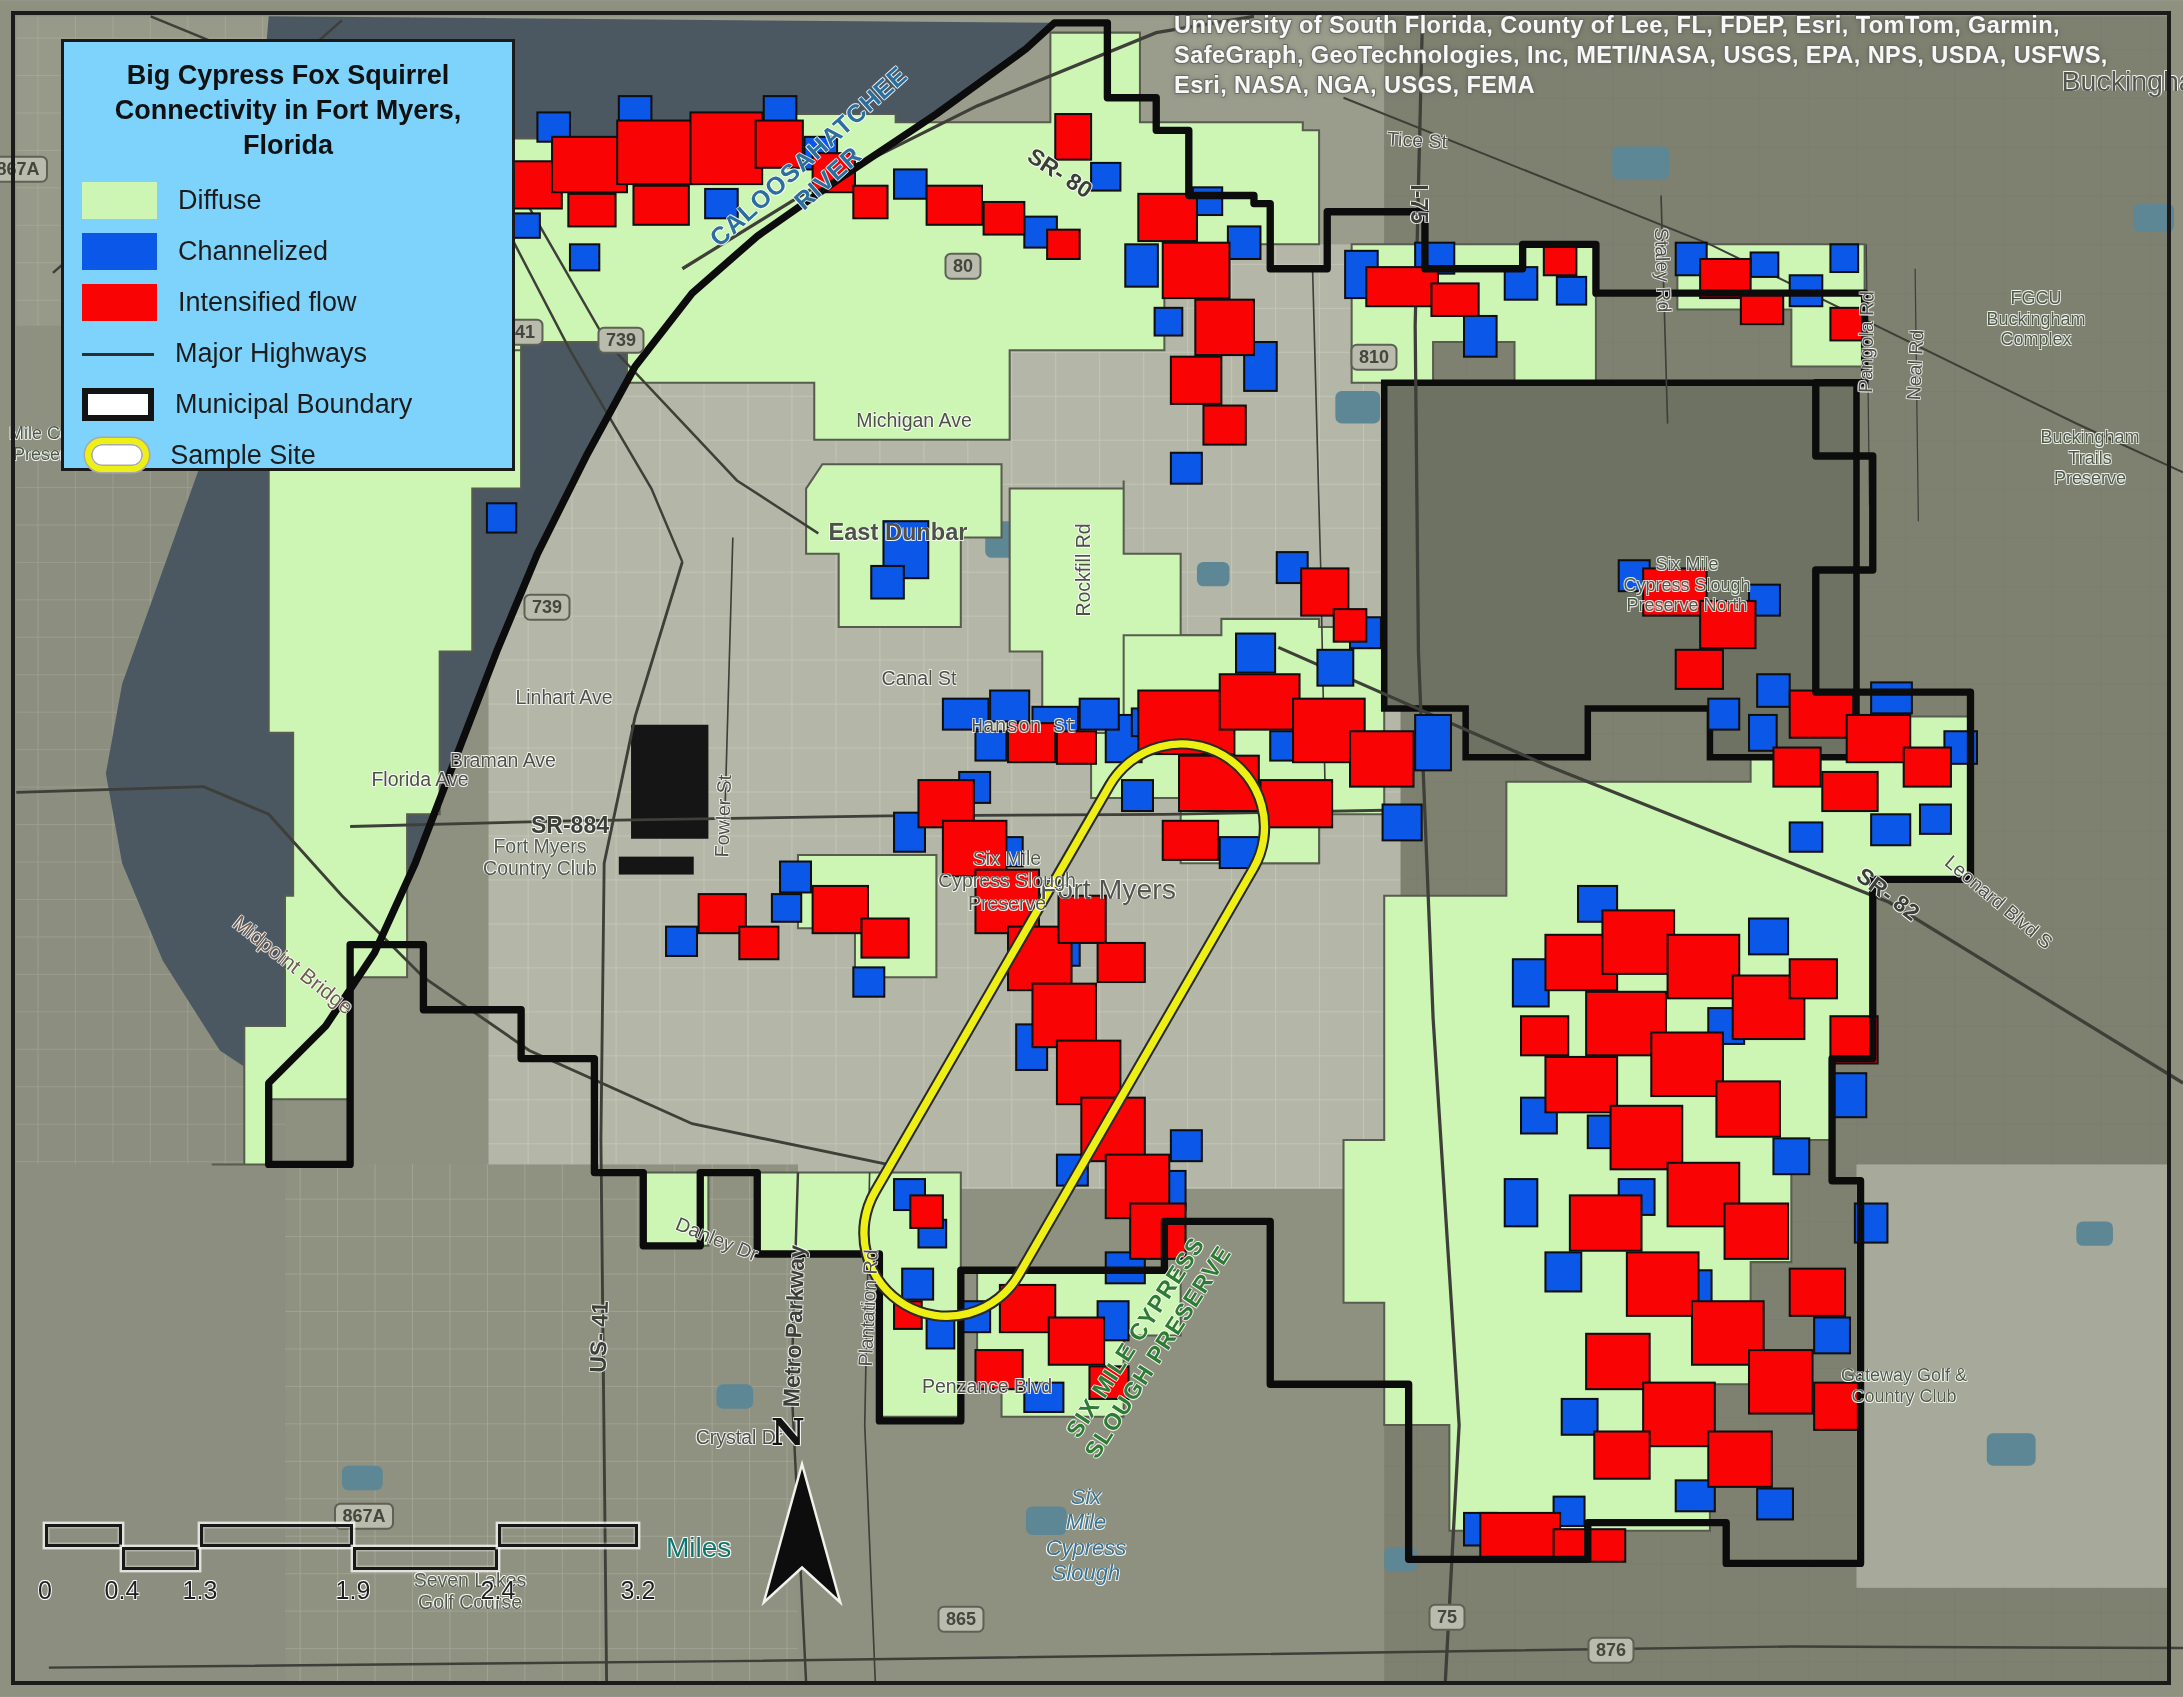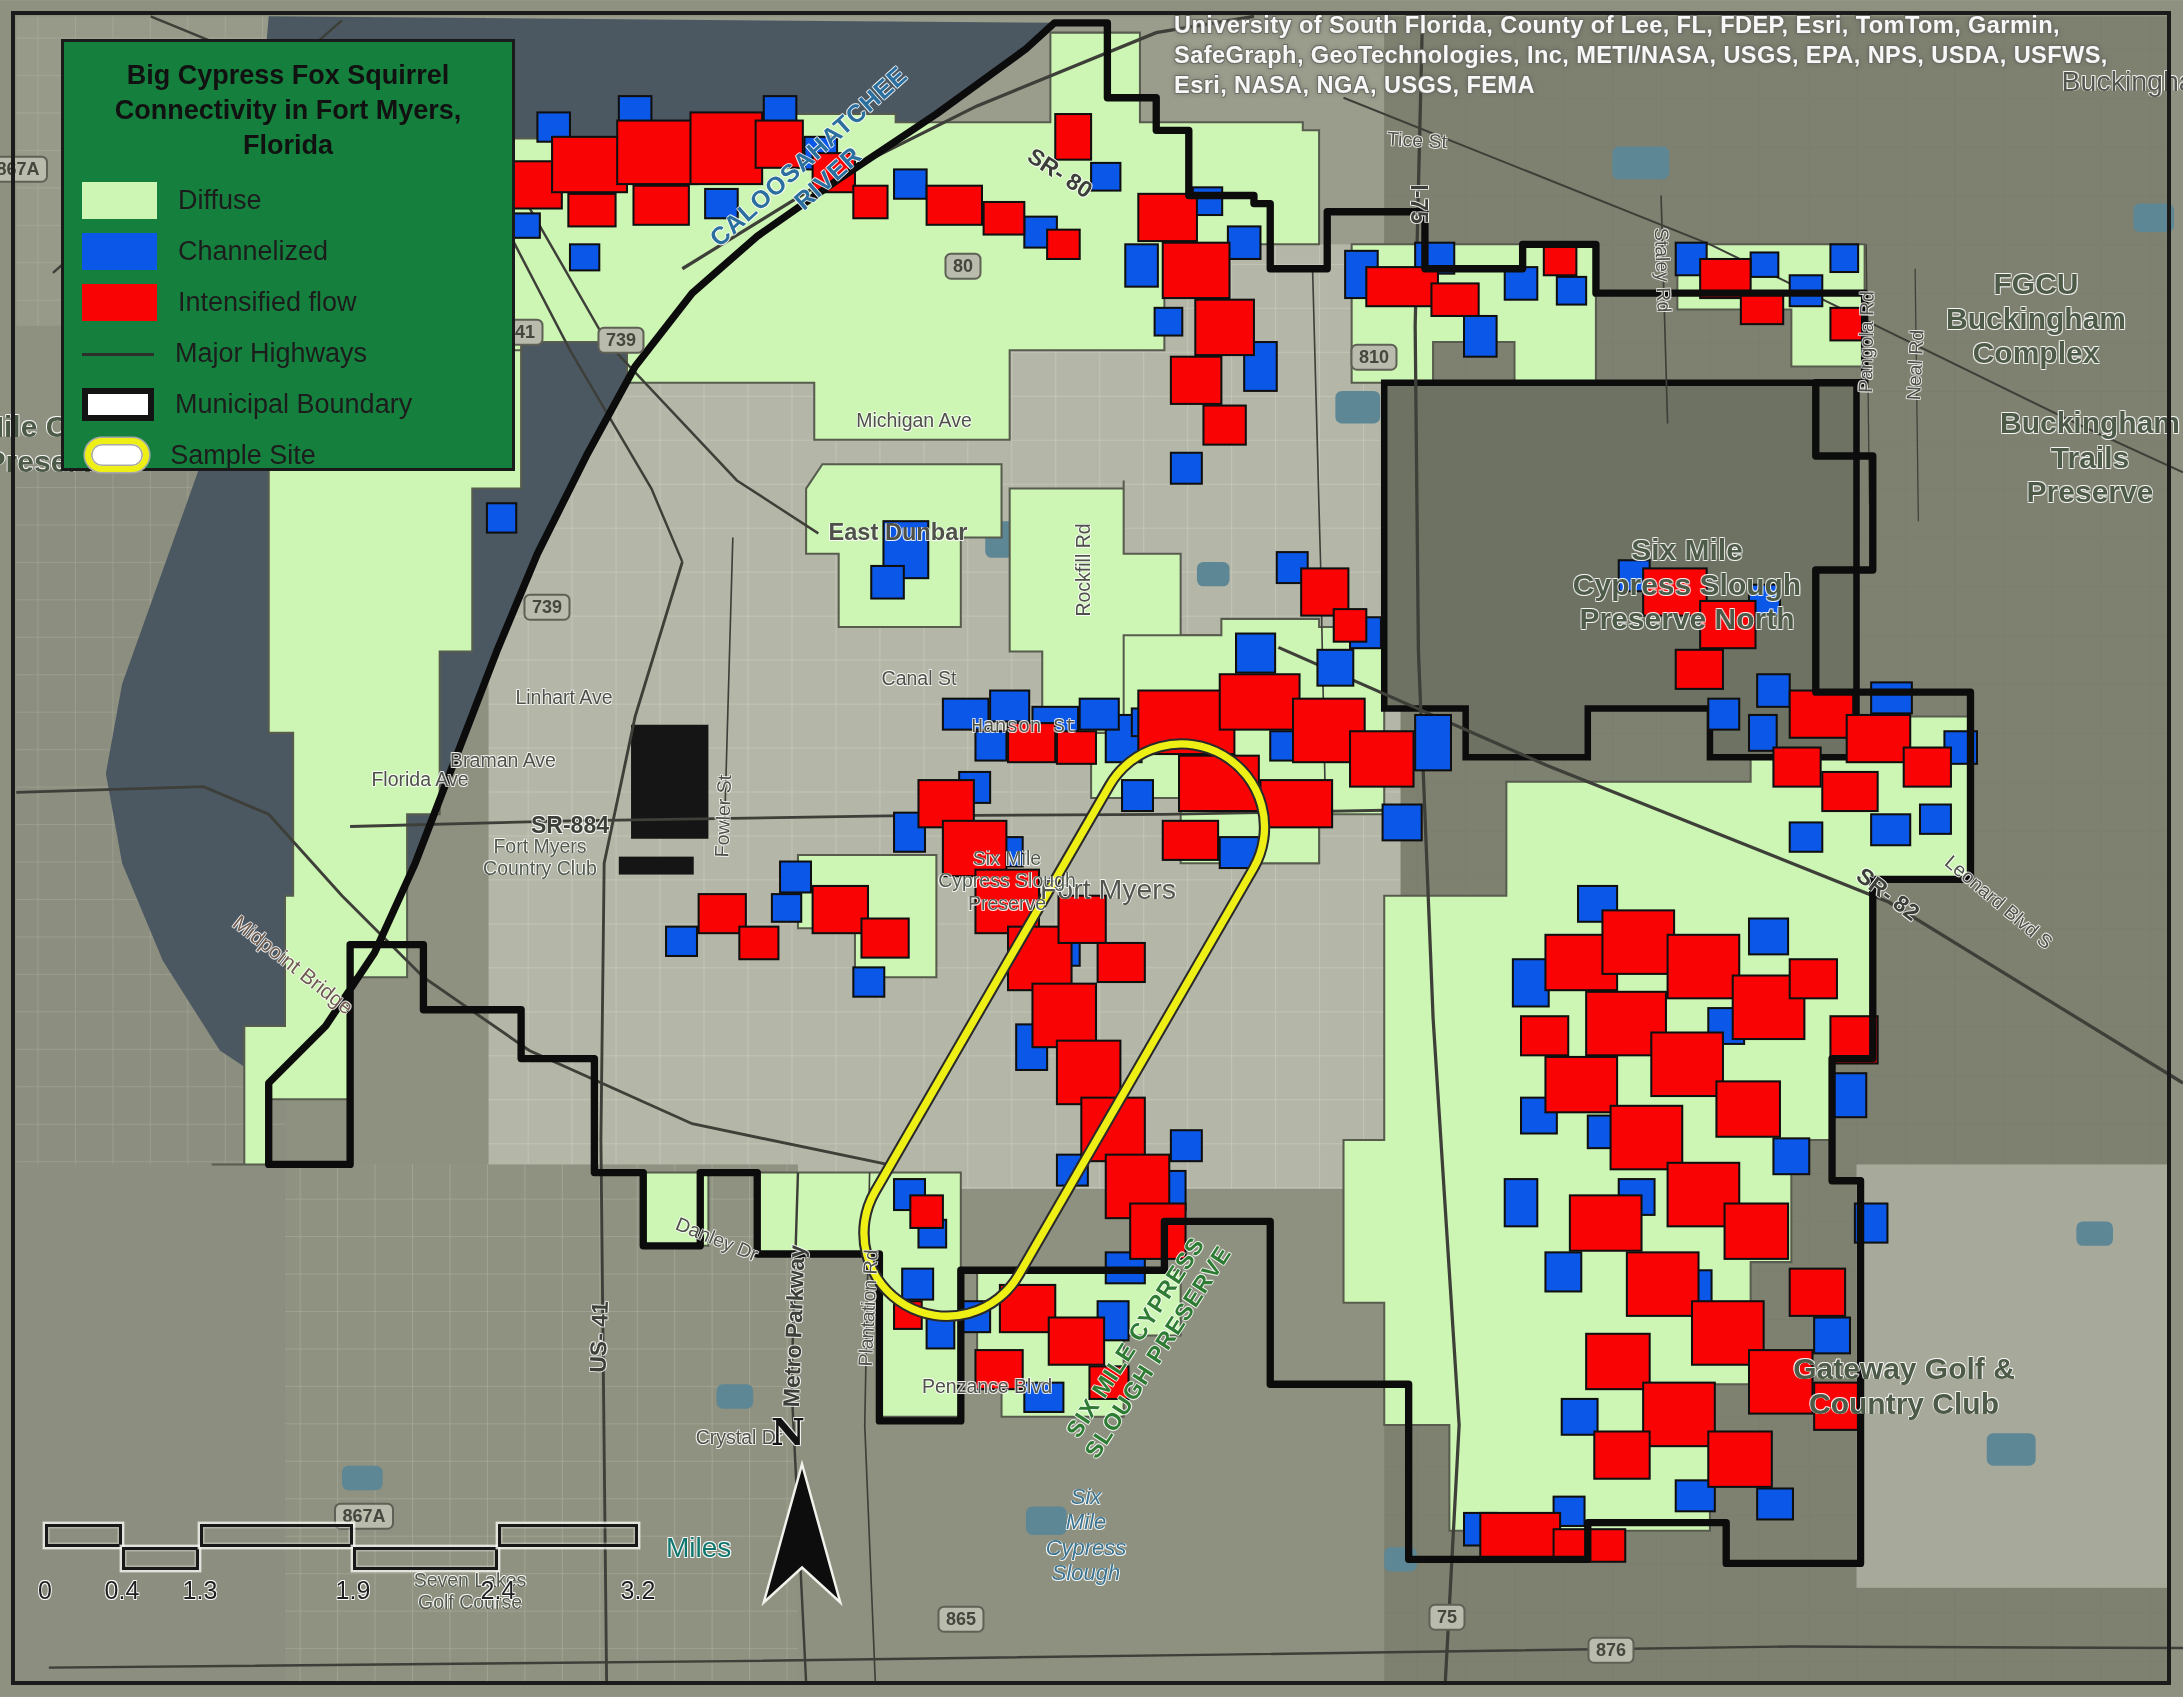--- a/index.html
+++ b/index.html
@@ -1,20 +1,20 @@
 <!DOCTYPE html>
 <html style="font-size:13px"><head>
 <meta charset="utf-8">
 <style>
   html,body{margin:0;padding:0;background:#ffffff;}
   #canvas{position:relative;width:2183px;height:1697px;background:#ffffff;overflow:hidden;
           font-family:"Liberation Sans",sans-serif;}
   #basemap{position:absolute;left:0;top:0;}
   
-  #legend{position:absolute;left:61px;top:39px;width:454px;height:432px;background:#15803d;
+  #legend{position:absolute;left:61px;top:39px;width:454px;height:432px;background:#7dd3fc;
           border:3.3px solid #1a1a1a;box-sizing:border-box;padding:13px 18px 8.1px 18px;z-index:30;}
   #legend-title{font-size:27px;font-weight:bold;color:#111;text-align:center;line-height:1.3;
           margin:3.3px 4.9px 11.4px 4.9px;}
   .legend-row{display:flex;align-items:center;height:51px;}
   .sw{width:75px;height:37px;flex:0 0 75px;box-sizing:border-box;}
   .sw-line{width:72px;height:0;flex:0 0 72px;border-top:3.3px solid #2e2e2a;margin-top:1.6px;}
   .sw-outline{width:72px;height:33px;flex:0 0 72px;background:#fff;border:6.5px solid #131313;box-sizing:border-box;}
   .sw-ellipse{width:64px;height:34px;flex:0 0 64px;border-radius:19.5px;box-sizing:border-box;
           border:6.5px solid #eef015;box-shadow:0 0 0 1.6px #a9a9a9, inset 0 0 0 1.6px #a9a9a9;background:#fff;margin-left:3.3px;}
   .legend-label{font-size:27px;color:#1c1c1c;margin-left:21px;}
@@ -31,21 +31,21 @@
   #sb-unit{position:absolute;left:621px;top:8.1px;font-size:28px;color:#0f766e;
           text-shadow:0.8px 0.8px 0 rgba(255,255,255,.9),-0.8px 0.8px 0 rgba(255,255,255,.9),0.8px -0.8px 0 rgba(255,255,255,.9),-0.8px -0.8px 0 rgba(255,255,255,.9);}
   
   .lbl{position:absolute;white-space:pre-line;text-align:center;pointer-events:none;z-index:20;line-height:1.15;}
   .halo{text-shadow:0.8px 0.8px 0 rgba(255,255,255,.75),-0.8px 0.8px 0 rgba(255,255,255,.75),
         0.8px -0.8px 0 rgba(255,255,255,.75),-0.8px -0.8px 0 rgba(255,255,255,.75);}
   .road{font-size:23px;font-weight:bold;color:#3c3f38;}
   .road-sm{font-size:19.5px;color:#4e5148;}
   .place{font-size:23.6px;color:#4e5149;}
   .place-lg{font-size:28.5px;color:#53564e;}
-  .pres{font-size:30px;color:#4d5a48;font-weight:bold;}
+  .pres{font-size:18px;color:#4d5a48;}
   .pres-sm{font-size:19.5px;color:#525a4e;}
   .green-lg{font-size:23.6px;font-weight:bold;color:#2e7c33;letter-spacing:0.8px;}
   .water-lg{font-size:25px;font-weight:bold;color:#2a6f9e;letter-spacing:0.8px;}
   .water-it{font-size:22px;font-style:italic;color:#3a7390;}
   .road-brown{font-size:21px;color:#6e5c4f;}
   .north-n{font-size:37px;font-weight:bold;color:#121212;font-family:"DejaVu Serif",serif;}
   .shield{position:absolute;z-index:20;background:#b9bbac;border:2.4px solid #5f6156;border-radius:6.5px;
           padding:0.8px 6.5px;font-size:18px;font-weight:bold;color:#45473f;pointer-events:none;}
   
   #frame{position:absolute;left:11.4px;top:11.4px;width:2160px;height:1674px;border:4.1px solid #1b1b1b;

